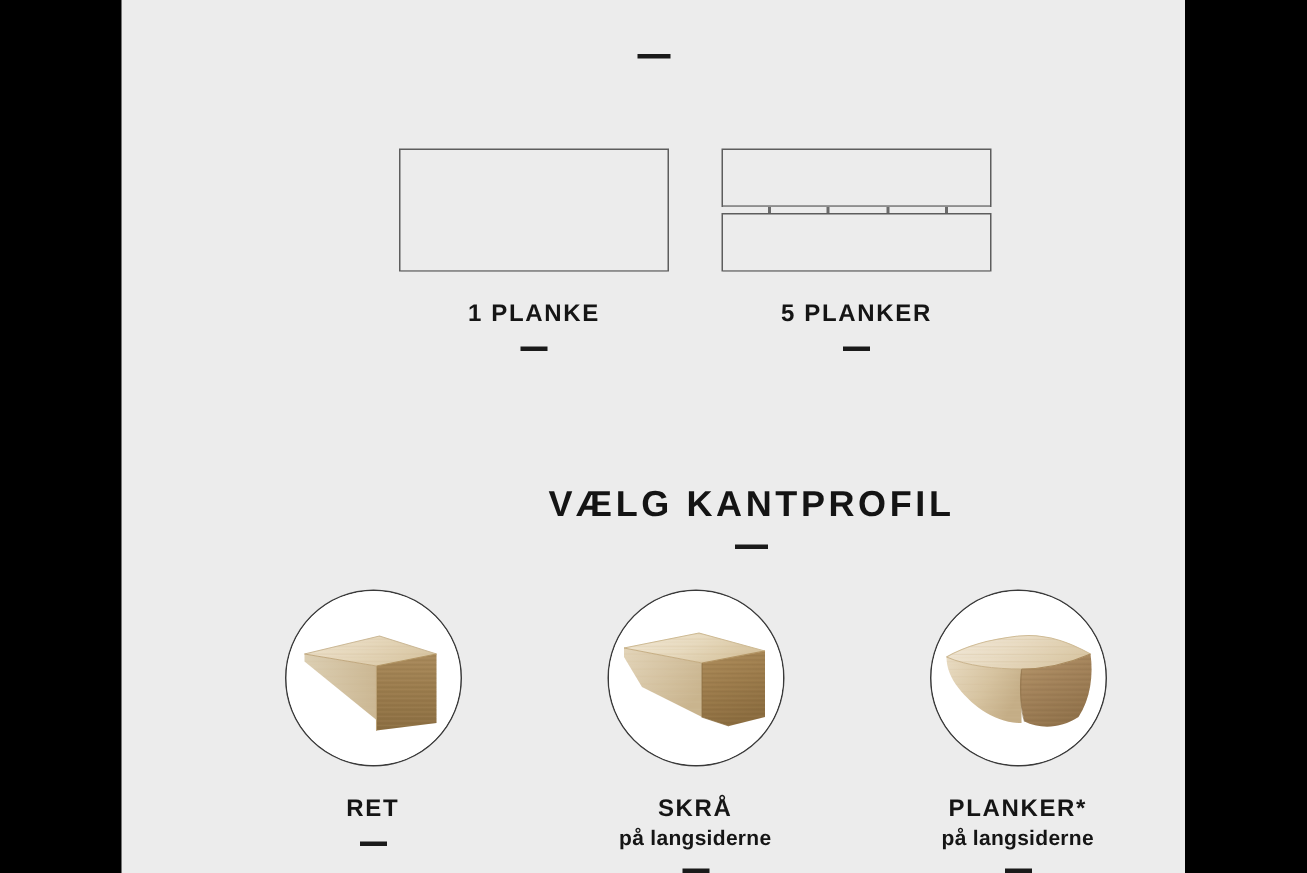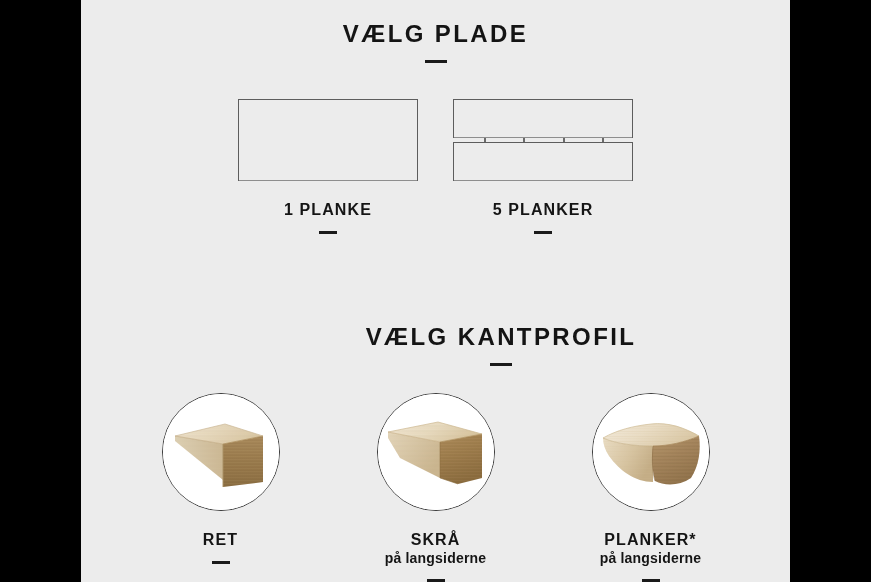--- a/index.html
+++ b/index.html
@@ -64,20 +64,21 @@
   #section-plade-title-wrap { position: absolute; left: 0; top: 22px; width: 709px; }
   #section-kant-title-wrap  { position: absolute; left: 12px; top: 325px; width: 816px; }
 
   
   .options-row {
     position: absolute;
     left: 0;
     width: 709px;
     display: flex;
     justify-content: center;
+    padding-left: 28px;
   }
   #plank-row { top: 99px; }
 
   .option {
     width: 215px;
     display: flex;
     flex-direction: column;
     align-items: center;
   }
 
@@ -159,21 +160,20 @@
 <body>
 
 <div class="stage">
 
   <div class="bar-left"></div>
   <div class="bar-right"></div>
 
   <div class="panel">
 
     <div id="section-plade-title-wrap">
-      <div class="section-title">VÆLG PLADE</div>
       <div class="rule"></div>
     </div>
 
     <div class="options-row" id="plank-row">
 
       <div class="option">
         <div class="plank-figure">
           <div class="plank"></div>
         </div>
         <div class="option-label">1 PLANKE</div>

